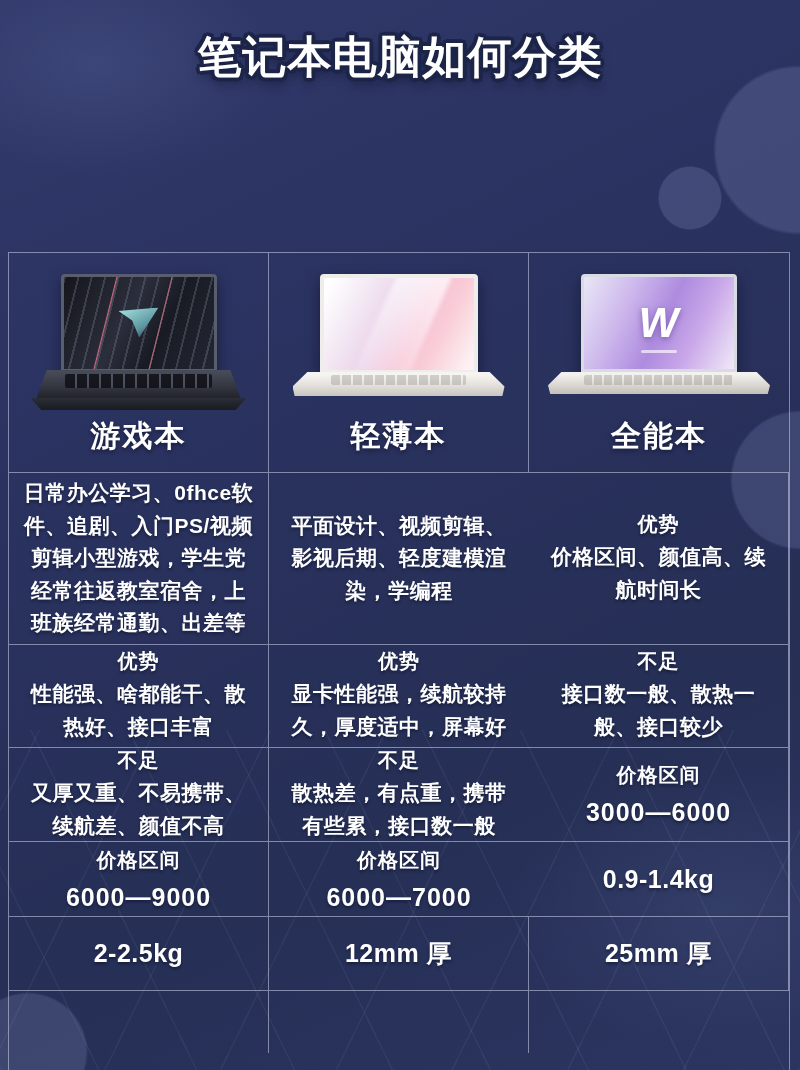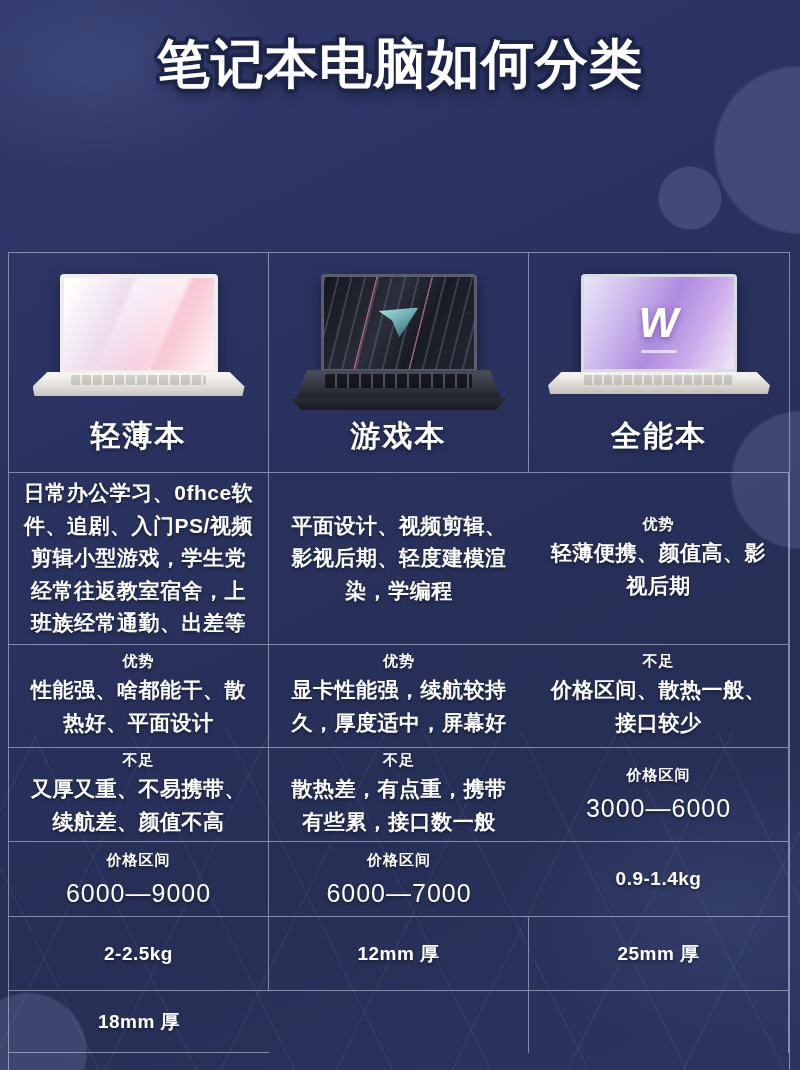--- a/index.html
+++ b/index.html
@@ -23,21 +23,21 @@
   .bg-gridlines{
     position:absolute;left:0;right:0;bottom:0;height:340px;z-index:0;pointer-events:none;opacity:.55;
     background:
       repeating-linear-gradient(64deg, rgba(210,220,255,.10) 0 1.5px, transparent 1.5px 88px),
       repeating-linear-gradient(-64deg, rgba(210,220,255,.10) 0 1.5px, transparent 1.5px 104px);
   }
 
   
   .title{
     position:absolute;top:26px;left:0;width:800px;z-index:2;
-    text-align:center;font-weight:800;font-size:53px;line-height:1.42;letter-spacing:1px;
+    text-align:center;font-weight:800;font-size:44px;line-height:1.42;letter-spacing:1px;
     color:#ffffff;
     text-shadow:
       -4px 0 #1c2448, 4px 0 #1c2448, 0 -4px #1c2448, 0 4px #1c2448,
       -3px -3px #1c2448, 3px -3px #1c2448, -3px 3px #1c2448, 3px 3px #1c2448,
       0 7px 10px rgba(10,14,35,.55);
   }
 
   
   .table{
     position:absolute;left:8px;top:252px;width:782px;height:818px;z-index:1;
@@ -53,25 +53,25 @@
     display:flex;flex-direction:column;align-items:center;justify-content:center;
     text-align:center;padding:4px 12px;
   }
   .cell.last-col{border-right:none;}
   .cell.stub{border-bottom:none;padding:0;}
 
   .cat-name{font-size:30px;font-weight:800;letter-spacing:2px;margin-top:2px;
     text-shadow:0 2px 4px rgba(10,14,35,.6);}
   .body-text{font-size:21px;font-weight:700;line-height:1.55;letter-spacing:.5px;
     text-shadow:0 2px 3px rgba(10,14,35,.55);}
-  .row-label{font-size:15px;font-weight:800;margin-bottom:3px;letter-spacing:1px;
-    text-shadow:0 2px 3px rgba(10,14,35,.55);}
-  .price-num{font-size:25px;font-weight:400;letter-spacing:1px;margin-top:6px;
-    text-shadow:0 2px 3px rgba(10,14,35,.55);}
-  .metric{font-size:19px;font-weight:800;letter-spacing:.5px;
+  .row-label{font-size:20px;font-weight:800;margin-bottom:3px;letter-spacing:1px;
+    text-shadow:0 2px 3px rgba(10,14,35,.55);}
+  .price-num{font-size:25px;font-weight:700;letter-spacing:1px;margin-top:6px;
+    text-shadow:0 2px 3px rgba(10,14,35,.55);}
+  .metric{font-size:25px;font-weight:800;letter-spacing:.5px;
     text-shadow:0 2px 3px rgba(10,14,35,.55);}
 
   
   .laptop{position:relative;width:220px;height:140px;flex:0 0 auto;margin-top:6px;}
   .screen{
     position:absolute;left:50%;transform:translateX(-50%);top:0;
     width:150px;height:92px;border-radius:4px 4px 2px 2px;
     box-shadow:0 6px 14px rgba(8,10,28,.5);overflow:hidden;
   }
   .deck{position:absolute;left:50%;transform:translateX(-50%);}
@@ -157,70 +157,70 @@
 
 <div class="bg-decor"></div>
 <div class="bg-gridlines"></div>
 
 <div class="title">
   <div>笔记本电脑如何分类</div>
 </div>
 
 <div class="table">
 
-  <div class="cell">
-    <div class="laptop">
-      <div class="screen thinlight"></div>
-      <div class="deck silver"></div>
-    </div>
-    <div class="cat-name">轻薄本</div>
-  </div>
   <div class="cell">
     <div class="laptop">
       <div class="screen gaming">
         <div class="tri-logo"></div>
       </div>
       <div class="deck dark-top"></div>
       <div class="deck dark-bottom"></div>
     </div>
     <div class="cat-name">游戏本</div>
   </div>
+  <div class="cell">
+    <div class="laptop">
+      <div class="screen thinlight"></div>
+      <div class="deck silver"></div>
+    </div>
+    <div class="cat-name">轻薄本</div>
+  </div>
   <div class="cell last-col">
     <div class="laptop">
       <div class="screen allround">
         <div class="w-logo">W</div>
       </div>
       <div class="deck silver2"></div>
     </div>
     <div class="cat-name">全能本</div>
   </div>
 
   <div class="cell">
     <div class="body-text">日常办公学习、0fhce软件、追剧、入门PS/视频剪辑小型游戏，学生党经常往返教室宿舍，上班族经常通勤、出差等</div>
   </div>
   <div class="cell last-col">
     <div class="body-text">平面设计、视频剪辑、影视后期、轻度建模渲染，学编程</div>
   </div>
 
   <div class="cell">
     <div class="row-label">优势</div>
-    <div class="body-text">轻薄便携、颜值高、影视后期</div>
+    <div class="body-text">价格区间、颜值高、续航时间长</div>
   </div>
   <div class="cell">
     <div class="row-label">优势</div>
-    <div class="body-text">性能强、啥都能干、散热好、平面设计</div>
+    <div class="body-text">性能强、啥都能干、散热好、接口丰富</div>
   </div>
   <div class="cell last-col">
     <div class="row-label">优势</div>
     <div class="body-text">显卡性能强，续航较持久，厚度适中，屏幕好</div>
   </div>
 
   <div class="cell">
     <div class="row-label">不足</div>
-    <div class="body-text">价格区间、散热一般、接口较少</div>
+    <div class="body-text">接口数一般、散热一般、接口较少</div>
   </div>
   <div class="cell">
     <div class="row-label">不足</div>
     <div class="body-text">又厚又重、不易携带、续航差、颜值不高</div>
   </div>
   <div class="cell last-col">
     <div class="row-label">不足</div>
     <div class="body-text">散热差，有点重，携带有些累，接口数一般</div>
   </div>
 
@@ -242,22 +242,19 @@
   </div>
   <div class="cell">
     <div class="metric">2-2.5kg</div>
   </div>
 
   <div class="cell">
     <div class="metric">12mm 厚</div>
   </div>
   <div class="cell">
     <div class="metric">25mm 厚</div>
-  </div>
-  <div class="cell last-col">
-    <div class="metric">18mm 厚</div>
   </div>
 
   <div class="cell stub"></div>
   <div class="cell stub"></div>
   <div class="cell stub last-col"></div>
 
 </div>
 
 </body></html>

